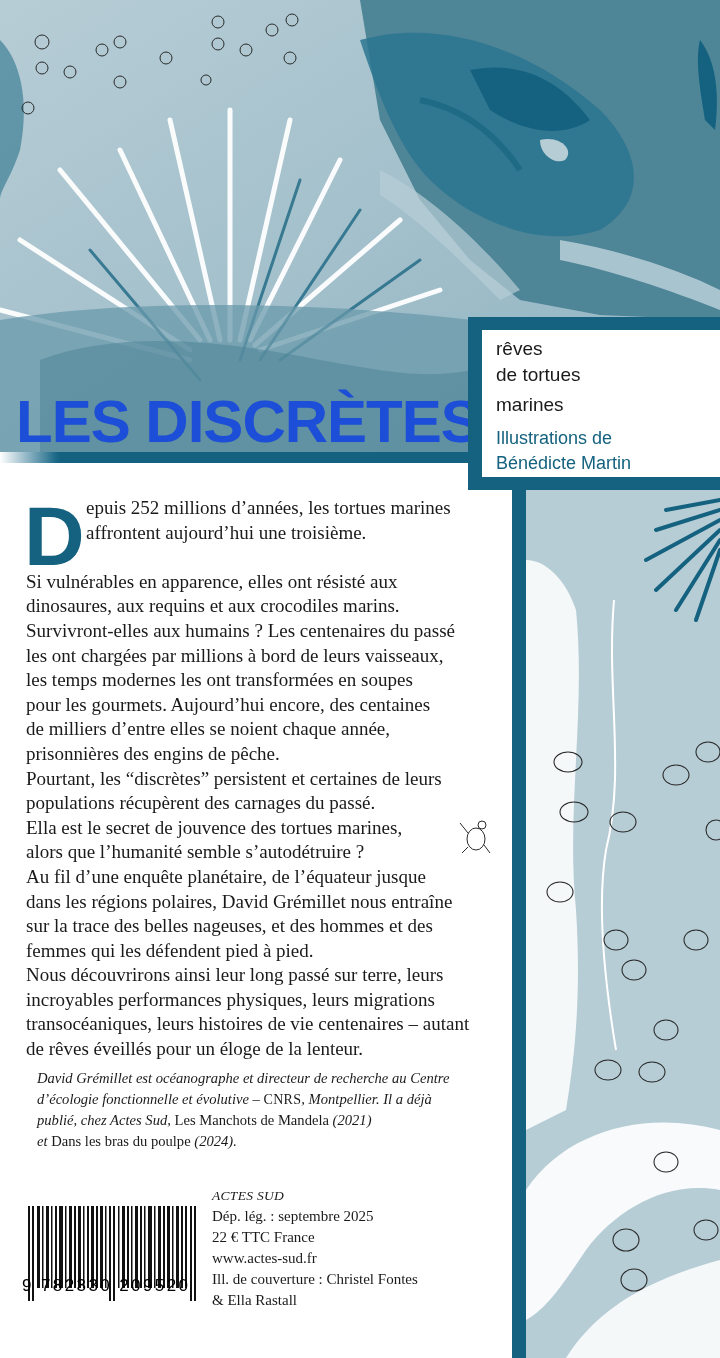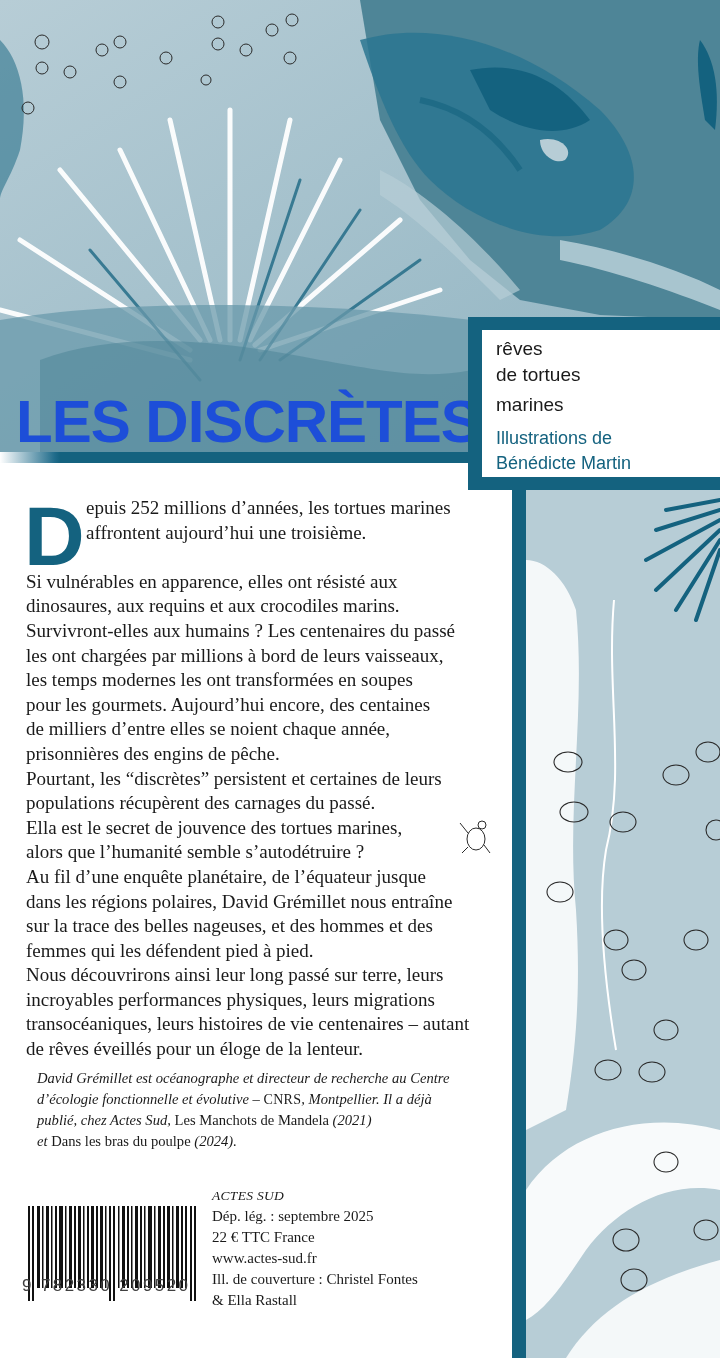--- a/index.html
+++ b/index.html
@@ -36,21 +36,21 @@
 
   .bio { position:absolute; left:37px; top:1068px; width:470px; font-size:14.6px; line-height:21px; white-space:nowrap; }
   .bio i { font-style:italic; }
   .bio .sc { font-style:normal; font-size:14px; letter-spacing:0.3px; }
 
   .imprint { position:absolute; left:212px; top:1185px; font-size:15px; line-height:21px; white-space:nowrap; }
   .imprint .pub { font-style:italic; font-size:13.5px; letter-spacing:0.3px; }
 
   .barcode { position:absolute; left:28px; top:1206px; width:168px; height:95px; }
   .isbn { position:absolute; left:22px; top:1276px; font-family:"Liberation Sans", "DejaVu Sans", sans-serif;
-          font-size:17px; letter-spacing:2.4px; color:#404040; white-space:nowrap; background:transparent; }
+          font-size:17px; letter-spacing:2.4px; color:#000000; white-space:nowrap; background:transparent; }
 </style>
 </head>
 <body>
 
 <div class="hero">
   <svg width="720" height="455" viewBox="0 0 720 455">
     <defs>
       <linearGradient id="g1" x1="0" y1="0" x2="1" y2="1">
         <stop offset="0" stop-color="#b7cdd6"></stop>
         <stop offset="1" stop-color="#8fb3c1"></stop>

